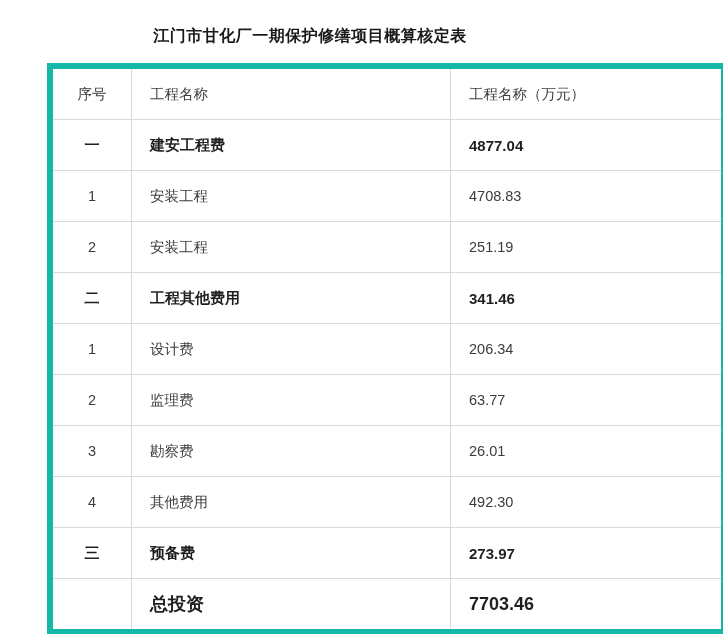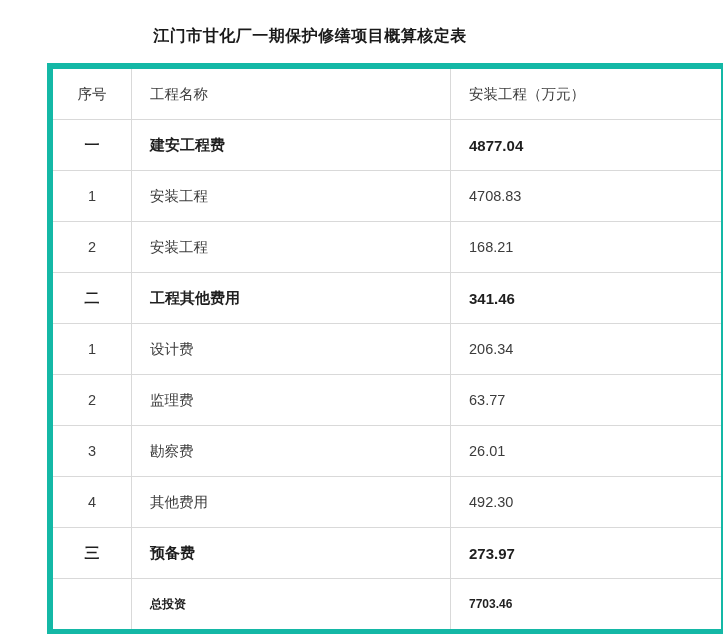--- a/index.html
+++ b/index.html
@@ -59,59 +59,59 @@
     height: 52px;
   }
   tr.section td {
     font-weight: bold;
     color: #1f1f1f;
     font-size: 15px;
   }
   tr.total td {
     font-weight: bold;
     color: #1f1f1f;
-    font-size: 12px;
+    font-size: 18px;
   }
   .note {
     padding: 16px 0 0 14px;
     font-size: 13.5px;
     color: #3c3c3c;
   }
 </style>
 </head>
 <body>
 
 <div class="page">
 
   <div class="doc-title">江门市甘化厂一期保护修缮项目概算核定表</div>
 
   <div class="table-wrap">
     <table class="budget">
       <thead>
         <tr>
           <td class="col-no">序号</td>
           <td class="col-name">工程名称</td>
-          <td class="col-val">安装工程（万元）</td>
+          <td class="col-val">工程名称（万元）</td>
         </tr>
       </thead>
       <tbody>
         <tr class="section">
           <td class="col-no">一</td>
           <td class="col-name">建安工程费</td>
           <td class="col-val">4877.04</td>
         </tr>
         <tr>
           <td class="col-no">1</td>
           <td class="col-name">安装工程</td>
           <td class="col-val">4708.83</td>
         </tr>
         <tr>
           <td class="col-no">2</td>
           <td class="col-name">安装工程</td>
-          <td class="col-val">168.21</td>
+          <td class="col-val">251.19</td>
         </tr>
         <tr class="section">
           <td class="col-no">二</td>
           <td class="col-name">工程其他费用</td>
           <td class="col-val">341.46</td>
         </tr>
         <tr>
           <td class="col-no">1</td>
           <td class="col-name">设计费</td>
           <td class="col-val">206.34</td>

